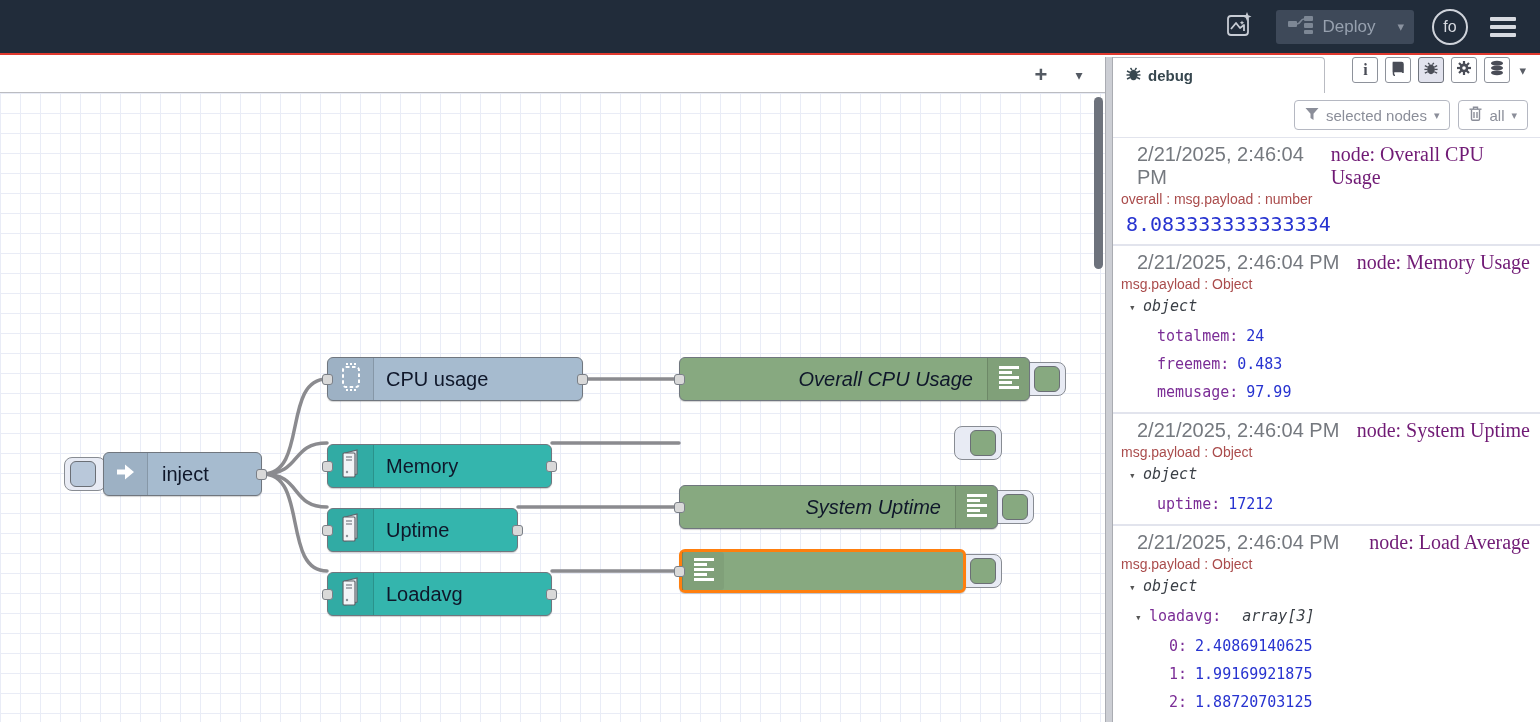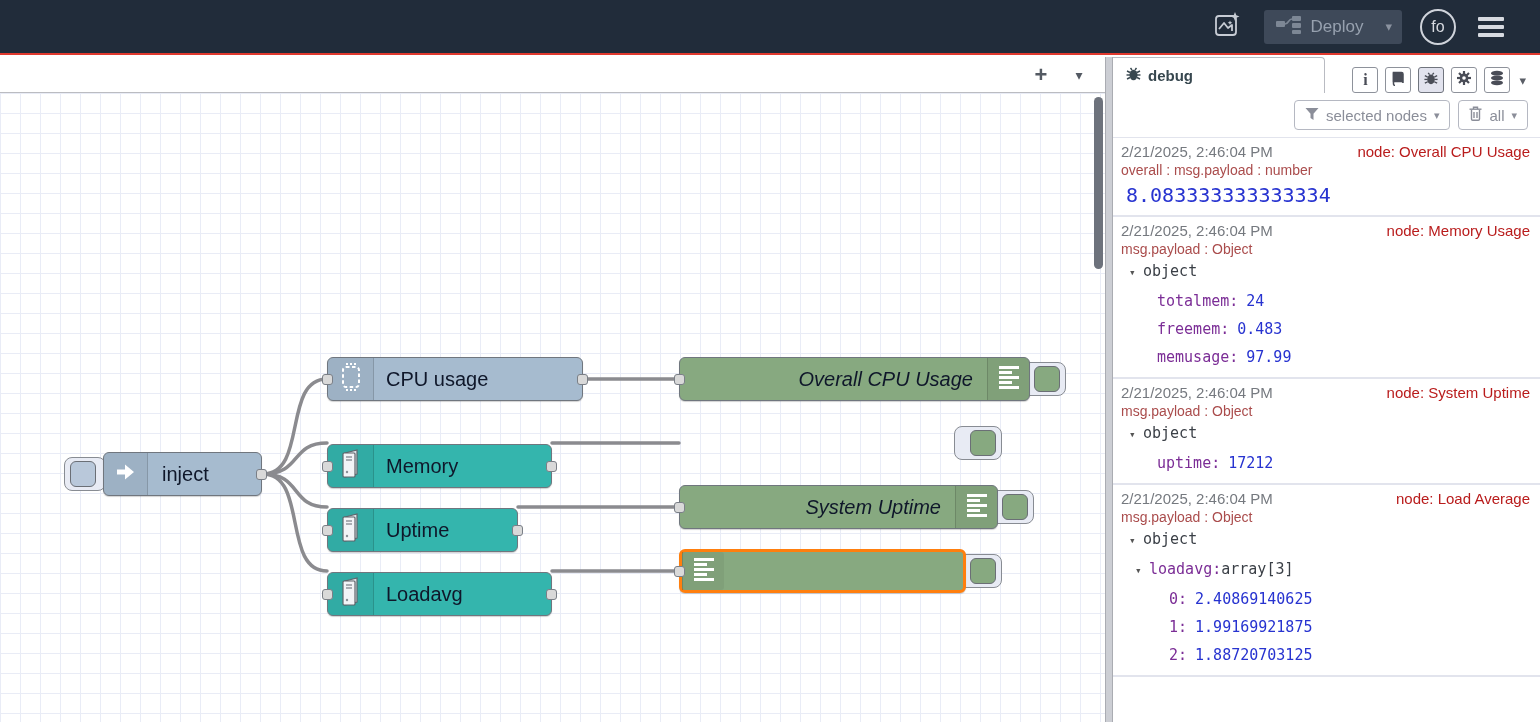--- a/index.html
+++ b/index.html
@@ -3,21 +3,21 @@
 <meta charset="utf-8">
 <style>
   * { margin:0; padding:0; box-sizing:border-box; }
   html,body { width:1540px; height:722px; overflow:hidden;
     font-family:"Liberation Sans", sans-serif; background:#fff; }
   .app { position:relative; width:1540px; height:722px; }
 
   
   .header { position:absolute; top:0; left:0; width:100%; height:55px;
     background:#212c3a; border-bottom:2px solid #e0392e;
-    display:flex; align-items:center; justify-content:flex-end; gap:18px; padding-right:32px; }
+    display:flex; align-items:center; justify-content:flex-end; gap:18px; padding-right:20px; }
   .hdr-icon-btn { width:36px; height:36px; display:flex; align-items:center; justify-content:center; cursor:pointer; }
   .deploy-btn { display:flex; align-items:center; height:34px; background:#3e4959;
     border-radius:3px; overflow:hidden; }
   .deploy-main { display:flex; align-items:center; gap:9px; padding:0 12px; height:100%; }
   .deploy-label { color:#97a1af; font-size:17px; }
   .deploy-caret { padding:0 10px; color:#8b93a0; font-size:13px; height:100%;
     display:flex; align-items:center; }
   .avatar { width:36px; height:36px; border-radius:50%; border:2px solid #cfd3da;
     color:#d7dae0; font-size:16px; display:flex; align-items:center; justify-content:center; cursor:pointer; }
   .hamburger { display:flex; flex-direction:column; gap:4px; cursor:pointer; padding:4px; }
@@ -62,21 +62,21 @@
   .port { position:absolute; width:11px; height:11px; background:#d9d9d9;
     border:1px solid #7a7f87; border-radius:3px; z-index:4; cursor:crosshair; }
 
   
   .splitter { position:absolute; top:57px; bottom:0; left:1105px; width:8px;
     background:#ccced4; border-left:1px solid #aaacb2; border-right:1px solid #aaacb2; cursor:col-resize; }
 
   
   .sidebar { position:absolute; top:57px; left:1113px; right:0; bottom:0; background:#fff; }
   .sb-tabrow { position:absolute; top:0; left:0; right:0; height:36px; background:#fff;
-    display:flex; align-items:flex-end; }
+    display:flex; align-items:flex-start; }
   .sb-tab { width:212px; height:36px; background:#fff; border-top:1px solid #b9bbc2;
     border-right:1px solid #b9bbc2; border-radius:0 4px 0 0;
     display:flex; align-items:center; gap:6px; padding-left:12px; cursor:pointer; }
   .sb-tab-label { font-size:15px; font-weight:bold; color:#37474f; }
   .sb-toolbar { flex:1; display:flex; align-items:center; justify-content:flex-end;
     gap:7px; padding-right:12px; }
   .sb-tool-btn { width:26px; height:26px; border:1px solid #8e929b; border-radius:3px;
     background:#fff; display:flex; align-items:center; justify-content:center; cursor:pointer; }
   .sb-tool-btn.active { background:#e2e3ee; border-color:#70747d; }
   .sb-tool-info { font-family:"Liberation Serif", serif; font-weight:bold; font-size:16px; color:#4a4d57; }
@@ -84,30 +84,30 @@
 
   .filter-row { position:absolute; top:36px; left:0; right:0; height:44px; background:#fff;
     display:flex; align-items:center; justify-content:flex-end; gap:8px; padding-right:12px; }
   .filter-btn { height:30px; border:1px solid #b5b8c2; border-radius:4px; background:#fff;
     display:flex; align-items:center; gap:7px; padding:0 10px; color:#8b8e99; font-size:15px; cursor:pointer; }
   .filter-btn .caret { font-size:11px; color:#8b8e99; }
 
   .msg-list { position:absolute; top:80px; left:0; right:0; bottom:0; overflow:hidden;
     border-top:1px solid #e2e4ed; }
   .msg { padding:5px 10px 6px 8px; border-bottom:2px solid #e2e4ed; background:#fff; }
-  .msg-meta { display:flex; justify-content:space-between; align-items:baseline; font-size:15px; }
+  .msg-meta { display:flex; justify-content:space-between; align-items:baseline; font-size:20px;margin-left:16px; }
   .msg-ts { color:#75797f; }
-  .msg-src { color:#b91c1c; }
+  .msg-src { color:#701a75;font-family:Liberation Serif, serif; }
   .msg-path { color:#aa4c4c; font-size:14px; margin-top:2px; }
   .msg-value { font-family:"DejaVu Sans Mono", monospace; font-size:20px; color:#2733d0;
     padding:5px 0 2px 5px; }
   .tree { font-family:"DejaVu Sans Mono", monospace; font-size:15px; }
   .trow { line-height:28px; white-space:nowrap; }
   .caret-sm { color:#555; font-size:11px; display:inline-block; width:14px; }
-  .t-obj { color:#3a3f46; }
+  .t-obj { font-style:italic; color:#3a3f46; }
   .ind-1 { padding-left:8px; }
   .ind-1b { padding-left:14px; }
   .ind-2 { padding-left:36px; }
   .ind-3 { padding-left:48px; }
   .k { color:#7b2d96; }
   .v { color:#2733d0; margin-left:8px; }
 </style>
 </head>
 <body>
 
@@ -470,21 +470,21 @@
       </div>
 
       <div class="msg">
         <div class="msg-meta">
           <span class="msg-ts">2/21/2025, 2:46:04 PM</span>
           <span class="msg-src">node: Load Average</span>
         </div>
         <div class="msg-path">msg.payload : Object</div>
         <div class="tree">
           <div class="trow ind-1"><span class="caret-sm">▾</span><span class="t-obj">object</span></div>
-          <div class="trow ind-1b"><span class="caret-sm">▾</span><span class="k">loadavg:</span><span class="t-obj" style="margin-left:0;">array[3]</span></div>
+          <div class="trow ind-1b"><span class="caret-sm">▾</span><span class="k">loadavg:</span><span class="t-obj" style="margin-left:21px;">array[3]</span></div>
           <div class="trow ind-3"><span class="k">0:</span><span class="v">2.40869140625</span></div>
           <div class="trow ind-3"><span class="k">1:</span><span class="v">1.99169921875</span></div>
           <div class="trow ind-3"><span class="k">2:</span><span class="v">1.88720703125</span></div>
         </div>
       </div>
 
     </div>
   </div>
 </div>
 

